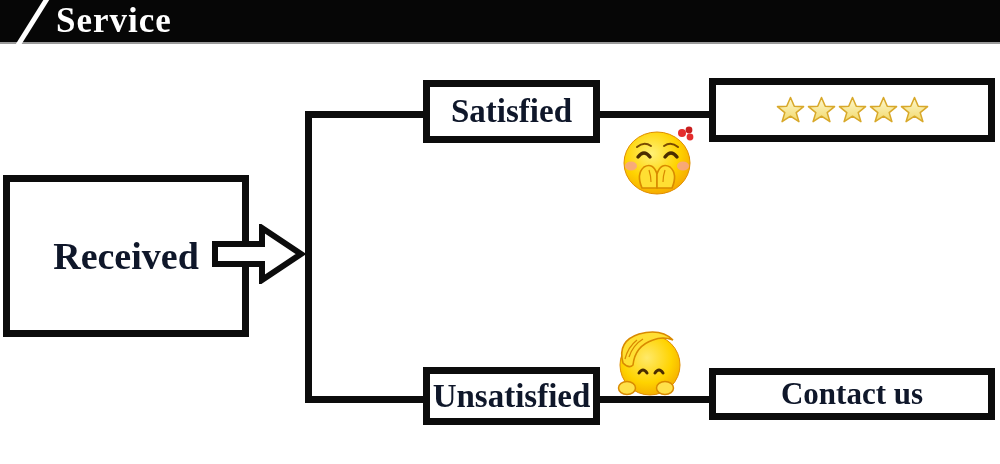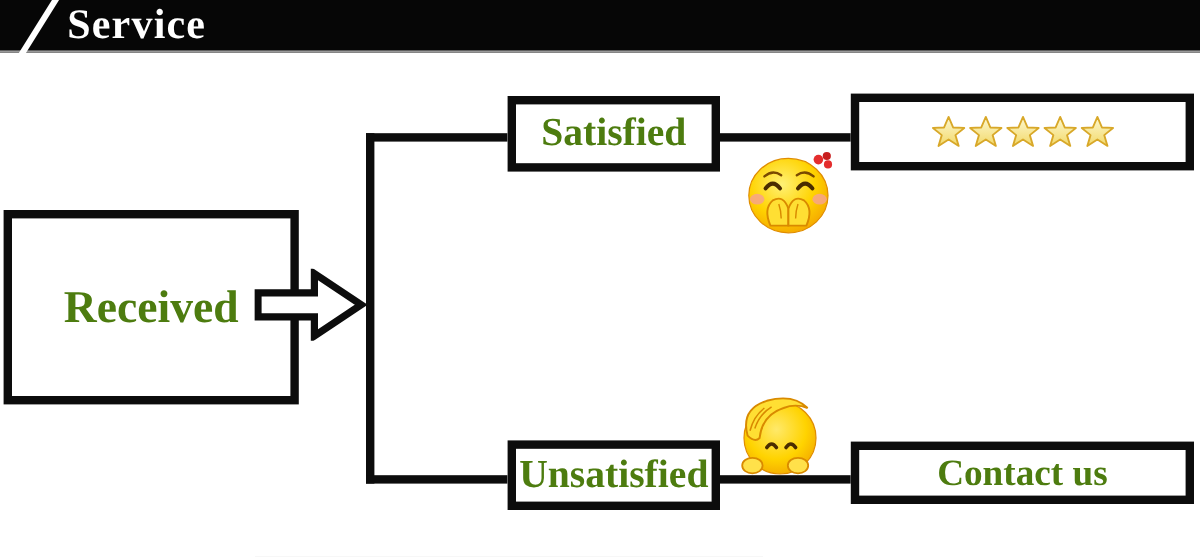--- a/index.html
+++ b/index.html
@@ -30,21 +30,21 @@
     line-height:42px;
     letter-spacing:1px;
   }
   
   .fbox{
     position:absolute;
     background:#ffffff;
     border:7px solid #0c0c0c;
     display:flex;align-items:center;justify-content:center;
     box-sizing:border-box;
-    color:#4d7c0f;
+    color:#0f172a;
     font-weight:bold;
   }
   .box-received{left:3px;top:175px;width:246px;height:162px;font-size:38px;}
   .box-satisfied{left:423px;top:80px;width:177px;height:63px;font-size:33px;}
   .box-unsatisfied{left:423px;top:367px;width:177px;height:58px;font-size:33px;}
   .box-stars{left:709px;top:78px;width:286px;height:64px;}
   .box-contact{left:709px;top:368px;width:286px;height:52px;font-size:31px;}
   
   .line{position:absolute;background:#0c0c0c;}
   .line-vert{left:305px;top:111px;width:7px;height:292px;}

